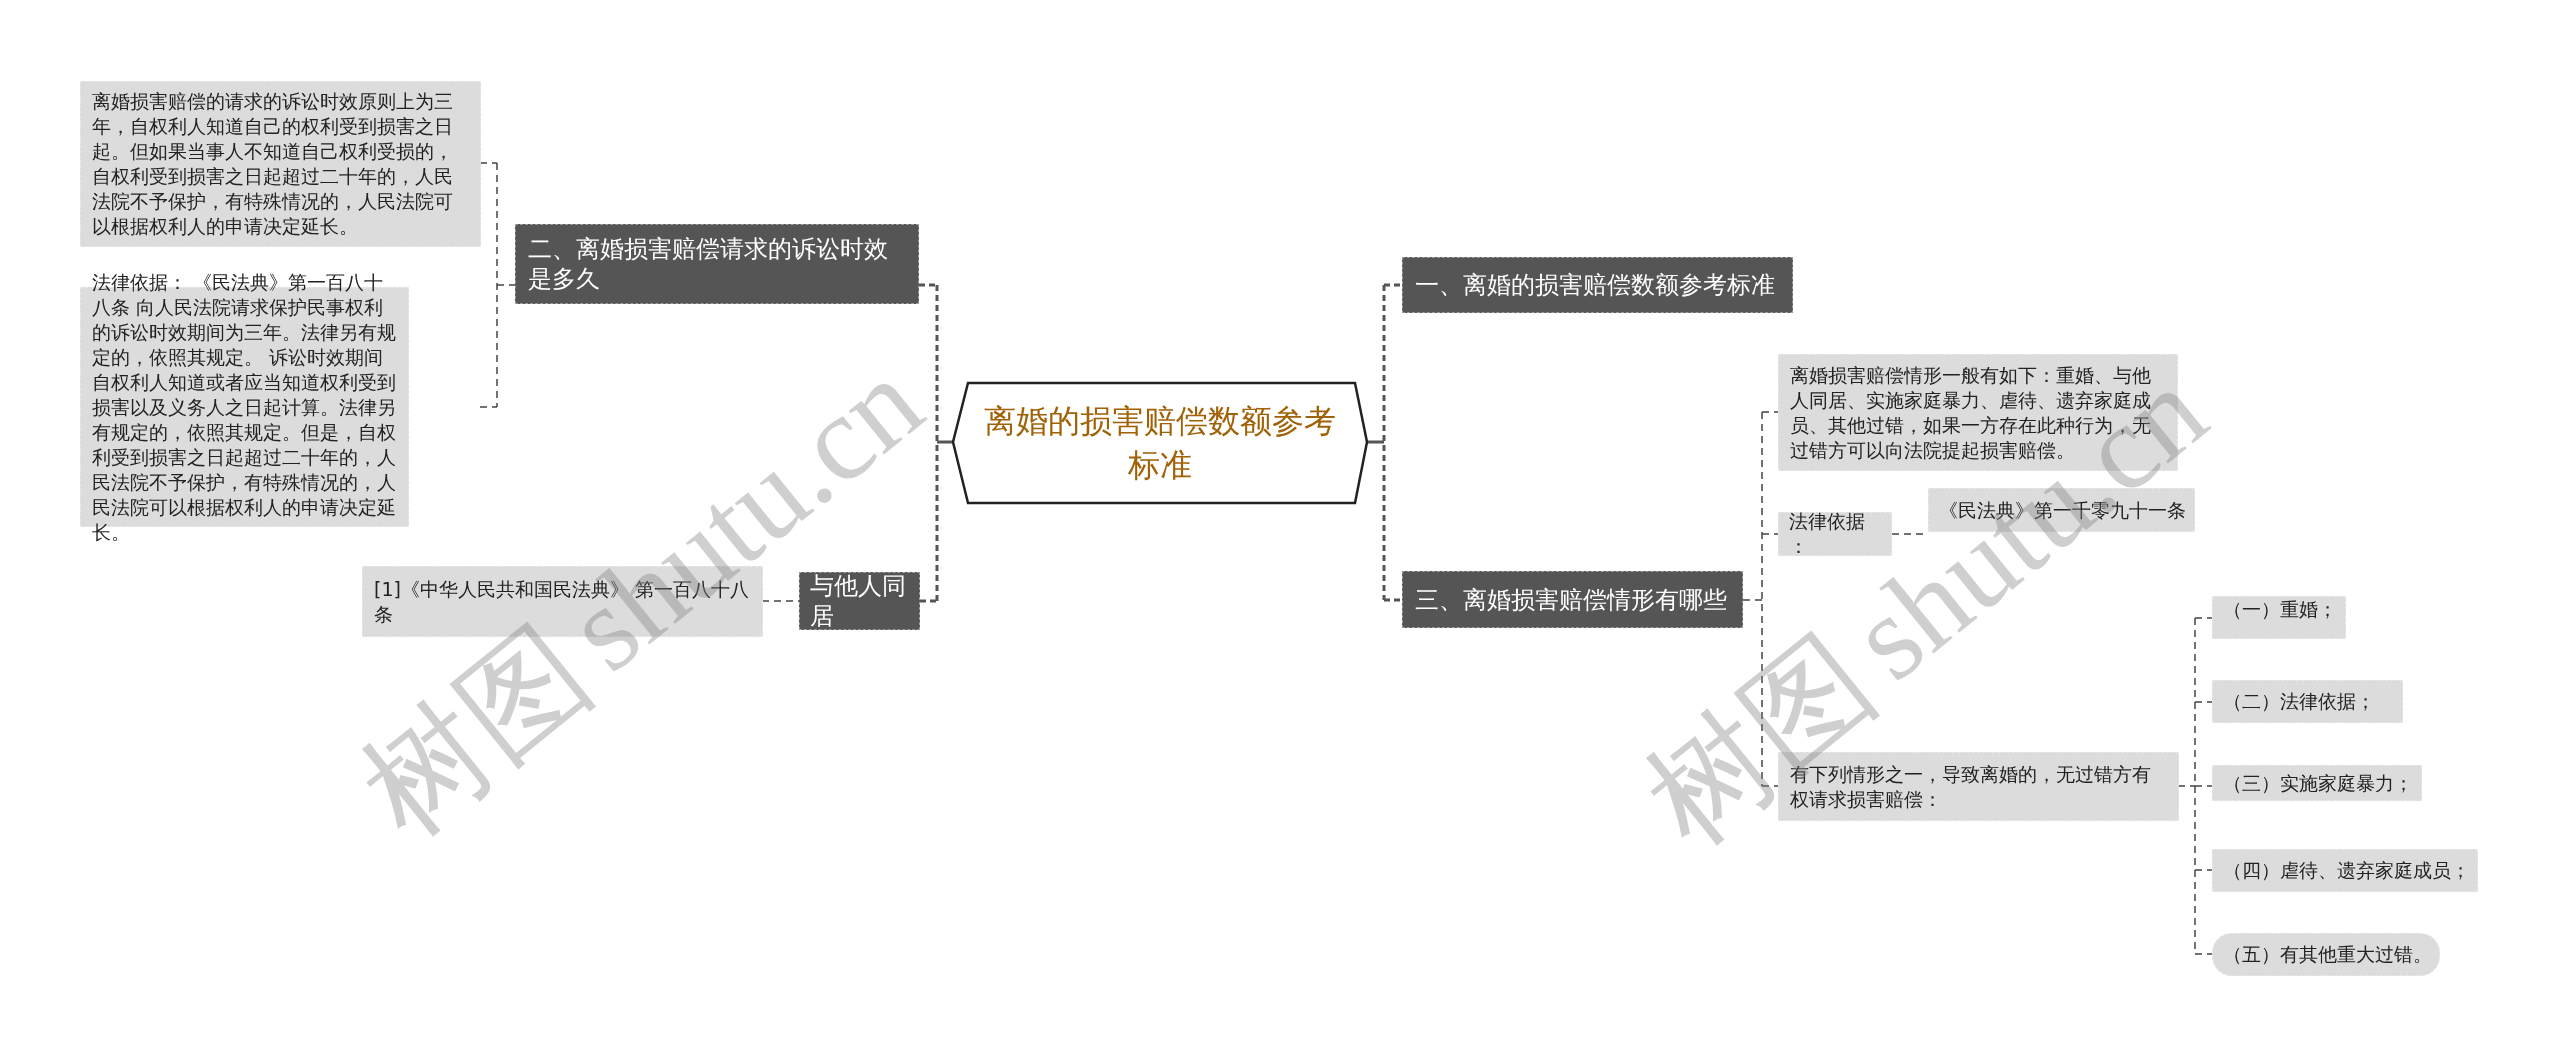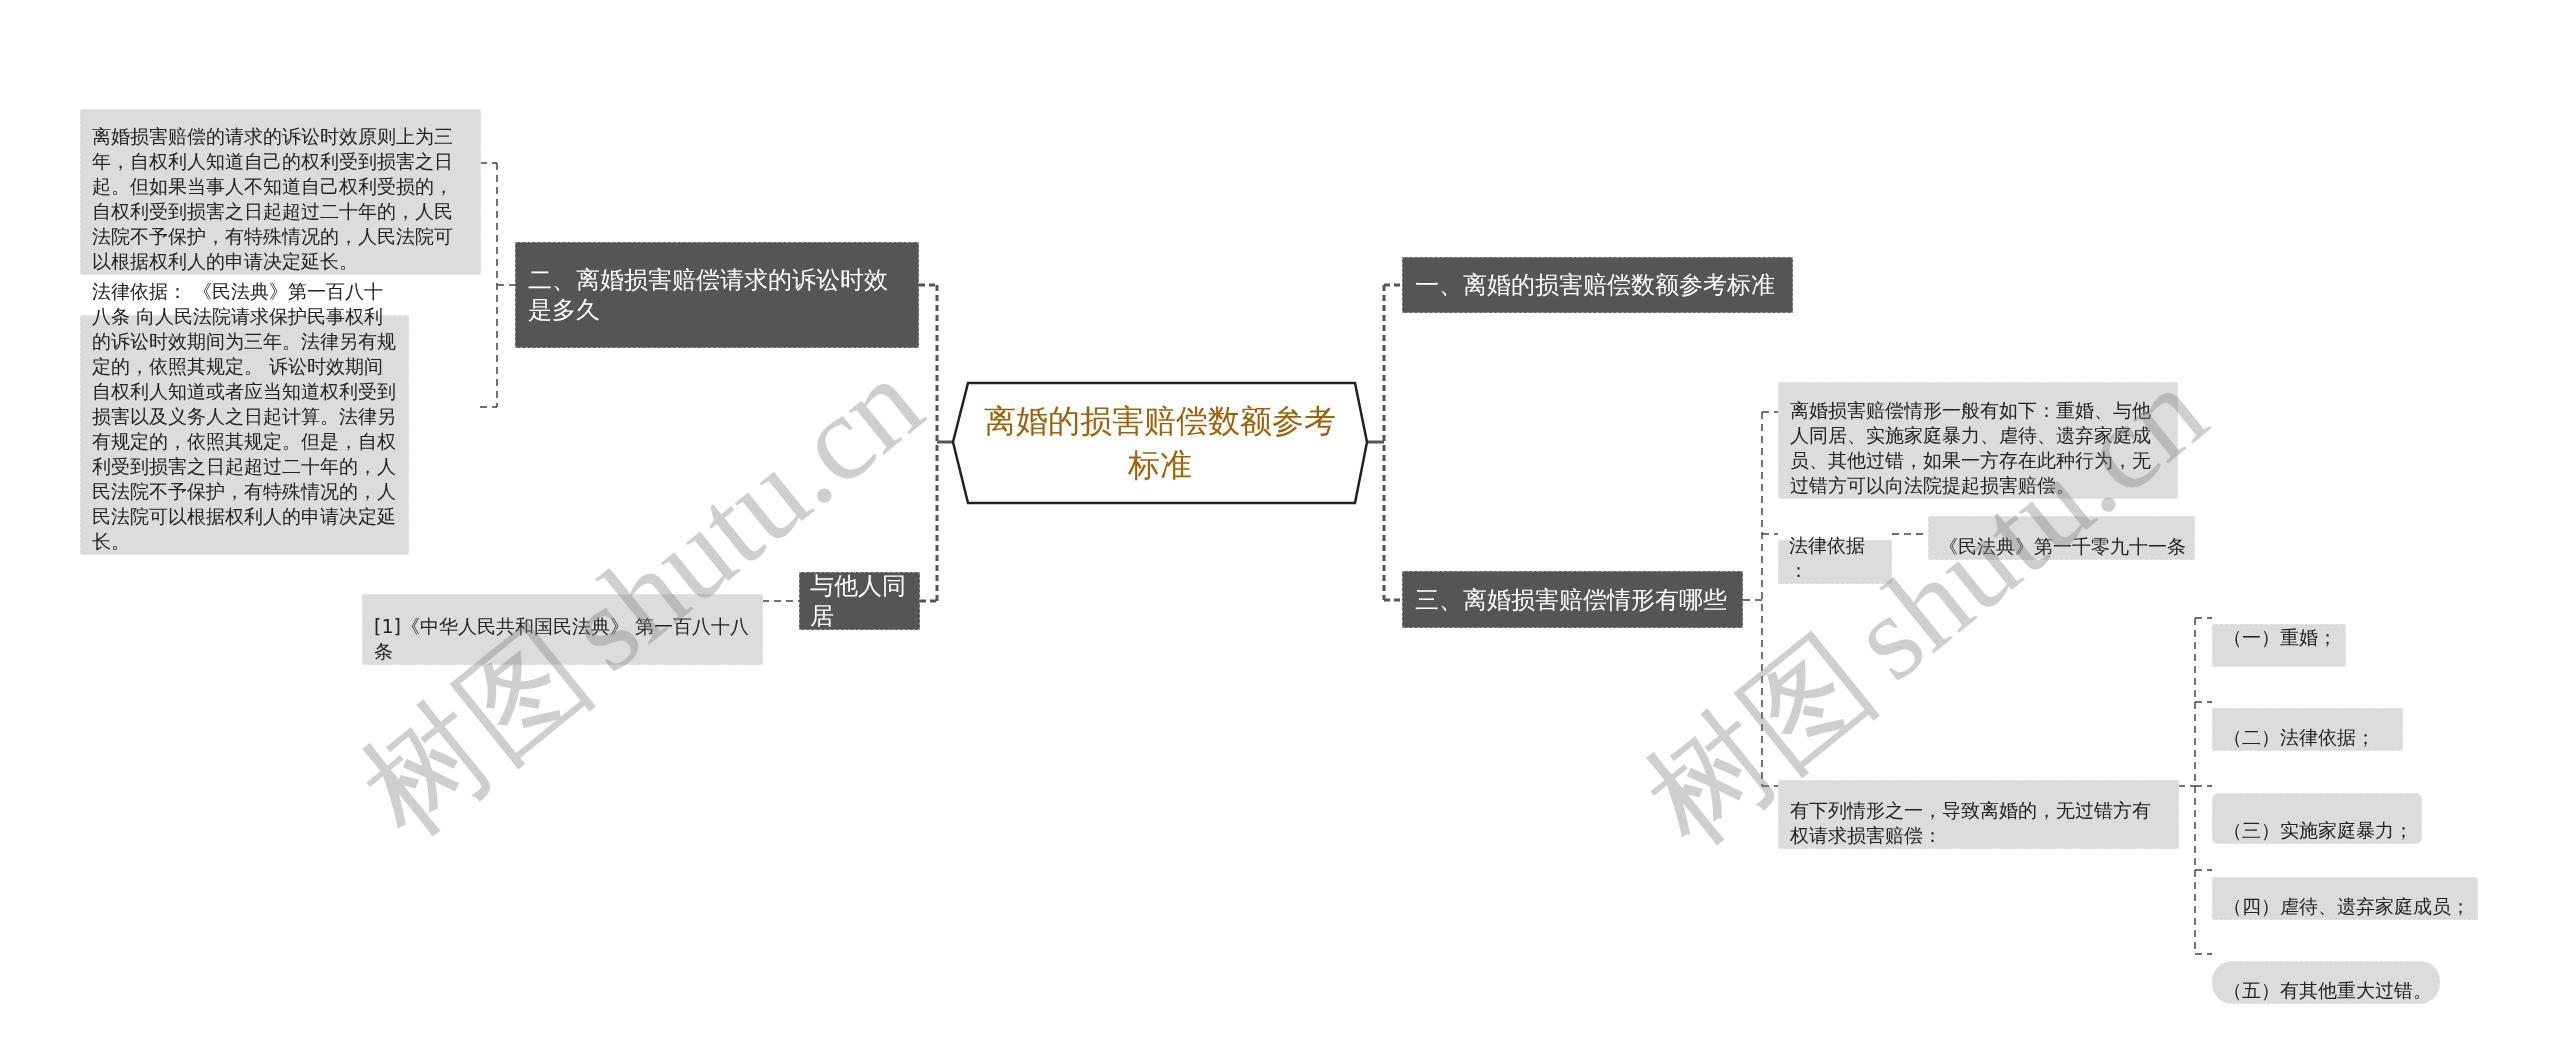--- a/index.html
+++ b/index.html
@@ -18,23 +18,22 @@
     display: flex; align-items: center;
     z-index: 2;
   }
   .topic span { display: block; width: 100%; word-break: break-all; line-break: anywhere; }
   .note {
     position: absolute; box-sizing: border-box;
     background: #dcdcdc; color: #222222;
     border: 1px dashed #e8e8e8;
     font-size: 19px; line-height: 25px;
     padding: 0 9px 0 11px;
-    display: flex; align-items: flex-end;
+    display: flex; align-items: center;
     z-index: 2;
-    margin-top: 28px;
   }
   .note span { display: block; width: 100%; word-break: break-all; line-break: anywhere; }
   .root-text {
     position: absolute; z-index: 3;
     display: flex; align-items: center; justify-content: center;
     font-size: 32px; line-height: 44px; color: #a16207;
   }
   .root-text span { display: block; width: 370px; text-align: center; word-break: break-all; line-break: anywhere; }
   .watermark {
     position: absolute; z-index: 10; pointer-events: none;
@@ -96,21 +95,21 @@
 </div>
 
 <div class="note" style="left:80px; top:81px; width:401px; height:166px;">
   <span>离婚损害赔偿的请求的诉讼时效原则上为三年，自权利人知道自己的权利受到损害之日起。但如果当事人不知道自己权利受损的，自权利受到损害之日起超过二十年的，人民法院不予保护，有特殊情况的，人民法院可以根据权利人的申请决定延长。</span>
 </div>
 
 <div class="note" style="left:80px; top:287px; width:329px; height:240px;">
   <span>法律依据： 《民法典》第一百八十八条 向人民法院请求保护民事权利的诉讼时效期间为三年。法律另有规定的，依照其规定。 诉讼时效期间自权利人知道或者应当知道权利受到损害以及义务人之日起计算。法律另有规定的，依照其规定。但是，自权利受到损害之日起超过二十年的，人民法院不予保护，有特殊情况的，人民法院可以根据权利人的申请决定延长。</span>
 </div>
 
-<div class="topic" style="left:515px; top:242px; width:404px; height:106px;">
+<div class="topic" style="left:515px; top:224px; width:404px; height:80px;">
   <span>二、离婚损害赔偿请求的诉讼时效是多久</span>
 </div>
 
 <div class="note" style="left:362px; top:566px; width:401px; height:71px;">
   <span>[1]《中华人民共和国民法典》 第一百八十八条</span>
 </div>
 
 <div class="topic" style="left:799px; top:572px; width:121px; height:58px; padding:0 10px;">
   <span>与他人同居</span>
 </div>
@@ -138,21 +137,21 @@
 <div class="note" style="left:1778px; top:752px; width:401px; height:69px;">
   <span>有下列情形之一，导致离婚的，无过错方有权请求损害赔偿：</span>
 </div>
 
 <div class="note" style="left:2212px; top:596px; width:134px; height:43px; padding:0 6px 16px 10px;">
   <span>（一）重婚；</span>
 </div>
 <div class="note" style="left:2212px; top:680px; width:191px; height:43px; padding:0 6px 0 10px;">
   <span>（二）法律依据；</span>
 </div>
-<div class="note" style="left:2212px; top:765px; width:210px; height:51px; padding:0 6px 0 10px;border-radius:6px;">
+<div class="note" style="left:2212px; top:765px; width:210px; height:36px; padding:0 6px 0 10px;">
   <span>（三）实施家庭暴力；</span>
 </div>
 <div class="note" style="left:2212px; top:849px; width:266px; height:43px; padding:0 6px 0 10px;">
   <span>（四）虐待、遗弃家庭成员；</span>
 </div>
 <div class="note" style="left:2212px; top:933px; width:228px; height:43px; padding:0 6px 0 10px;border-radius:20px;">
   <span>（五）有其他重大过错。</span>
 </div>
 
 <div class="watermark" style="left:642px; top:597px;">

